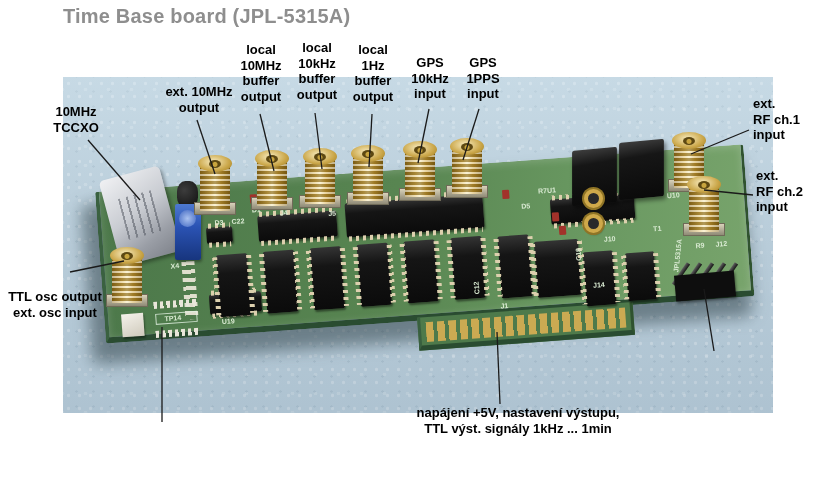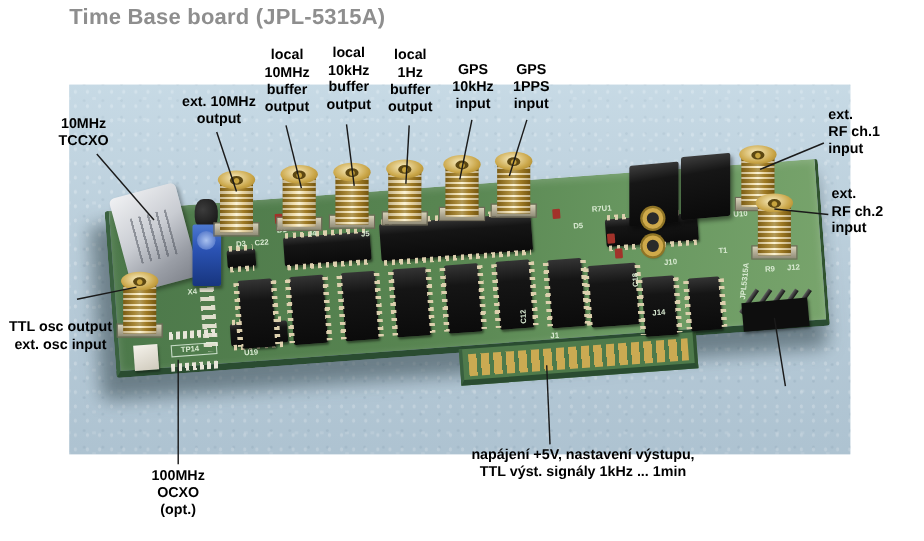--- a/index.html
+++ b/index.html
@@ -113,21 +113,21 @@
   #co-ext10   { left:146px; top:84px;  width:106px; }
   #co-l10m    { left:229px; top:42px;  width:64px; }
   #co-l10k    { left:285px; top:40px;  width:64px; }
   #co-l1hz    { left:341px; top:42px;  width:64px; }
   #co-g10k    { left:401px; top:55px;  width:58px; }
   #co-g1pps   { left:454px; top:55px;  width:58px; }
   #co-rf1     { left:753px; top:96px;  width:82px; text-align:left; }
   #co-rf2     { left:756px; top:168px; width:82px; text-align:left; }
   #co-ttl     { left:2px;   top:273px; width:106px;margin-top:16px; }
   #co-ocxo    { left:128px; top:424px; width:68px; }
-  #co-power   { left:400px; top:405px; width:260px; }
+  #co-power   { left:388px; top:405px; width:260px; }
   #co-counter { left:659px; top:353px; width:114px; }
 
   #leaders { position:absolute; left:0; top:0; width:840px; height:492px; pointer-events:none; }
   #leaders line { stroke:#1a1a1a; stroke-width:1.3; }
 </style>
 </head>
 <body>
 
 <div id="stage">
 
@@ -360,18 +360,15 @@
 1PPS
 input</div>
   <div id="co-rf1" class="callout">ext.
 RF ch.1
 input</div>
   <div id="co-rf2" class="callout">ext.
 RF ch.2
 input</div>
   <div id="co-ttl" class="callout">TTL osc output
 ext. osc input</div>
-  <div id="co-ocxo" class="callout">100MHz
-OCXO
-(opt.)</div>
   <div id="co-power" class="callout">napájení +5V, nastavení výstupu,
 TTL výst. signály 1kHz ... 1min</div>
 </div>
 
 </body></html>

